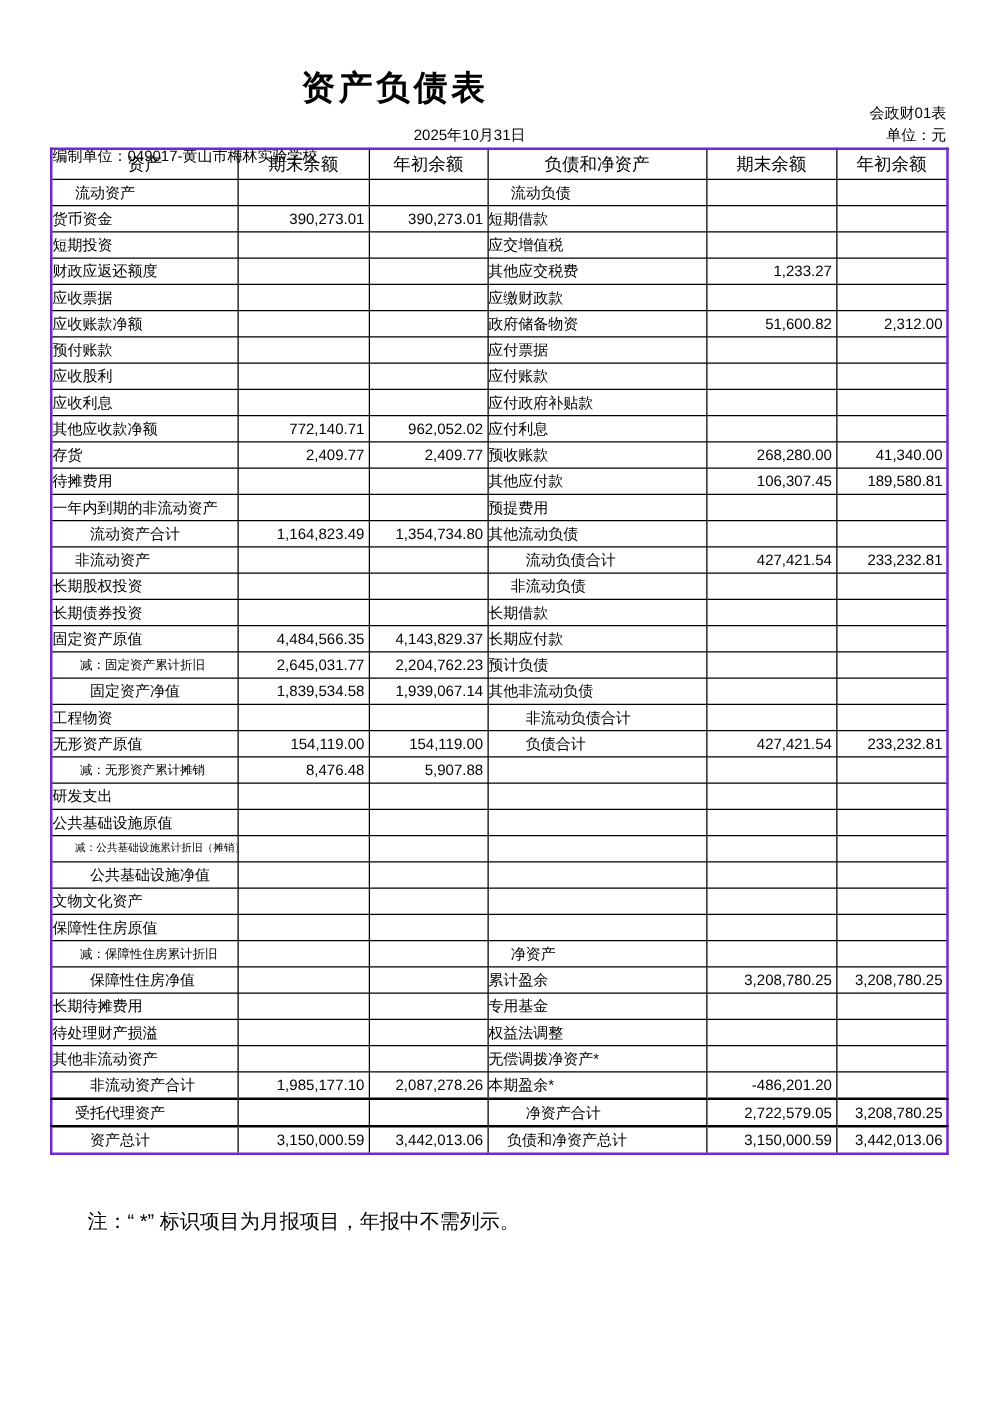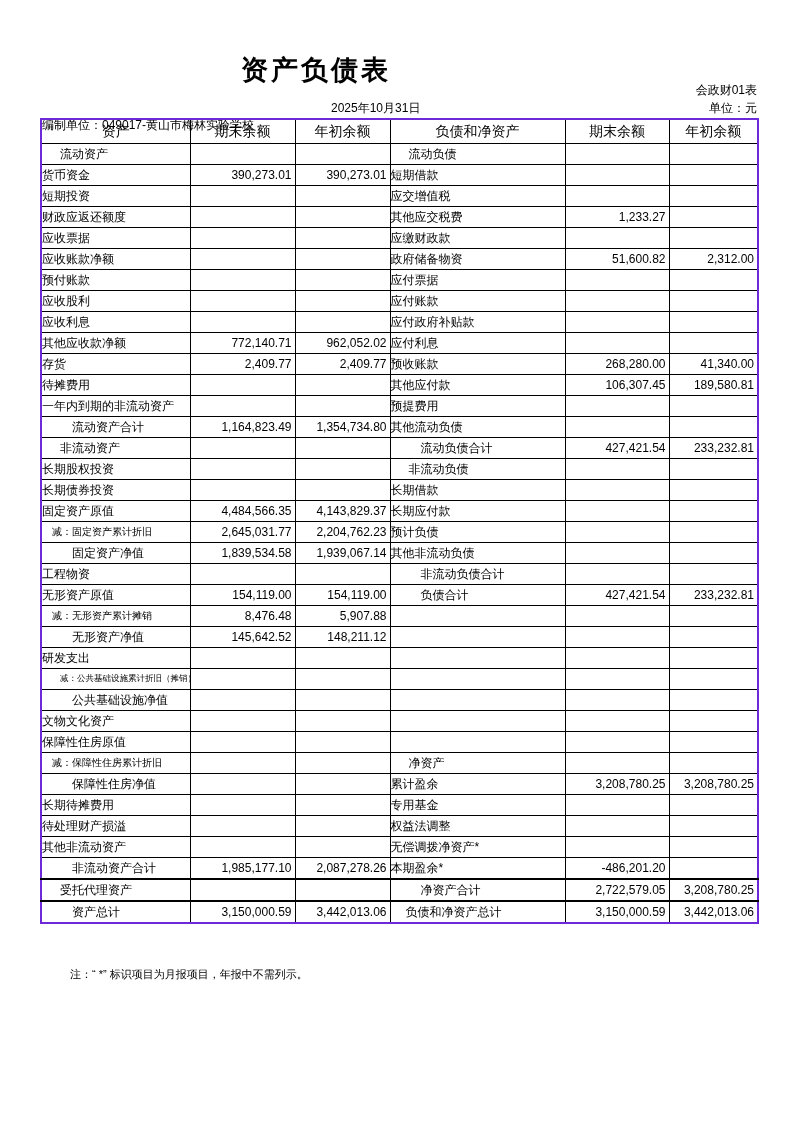--- a/index.html
+++ b/index.html
@@ -15,26 +15,26 @@
   table{position:absolute;top:118px;left:40px;width:717px;
         border-collapse:collapse;table-layout:fixed;border:2px solid #6d28d9;}
   th,td{border:1px solid #000;padding:0;white-space:nowrap;overflow:hidden;
         font-weight:normal;vertical-align:middle;}
   thead th{height:23px;font-size:14px;text-align:center;}
   tbody td{height:20px;font-size:12px;}
   td.val{text-align:right;padding-right:3px;}
   td.lbl{text-align:left;}
   .lv-section{padding-left:18px;}
   .lv-item{}
-  .lv-minus{padding-left:10px;font-size:10px;}
+  .lv-minus{padding-left:22px;font-size:10px;}
   .lv-minus_sm{padding-left:18px;font-size:8.5px;}
   .lv-subtotal{padding-left:30px;}
   .lv-total{padding-left:15px;}
   tr.thick-top td{border-top:2px solid #000;}
-  .note{position:absolute;top:967px;left:70px;font-size:11px;}
+  .note{position:absolute;top:967px;left:70px;font-size:16px;}
 </style>
 </head>
 <body>
 
 <div class="title">资产负债表</div>
 <div class="form-no">会政财01表</div>
 <div class="info">
   <span class="unit">编制单位：049017-黄山市梅林实验学校</span>
   <span class="date">2025年10月31日</span>
   <span class="cur">单位：元</span>
@@ -238,29 +238,29 @@
       </tr>
       <tr>
         <td class="lbl lv-minus">减：无形资产累计摊销</td>
         <td class="val">8,476.48</td>
         <td class="val">5,907.88</td>
         <td class="lbl lv-blank"></td>
         <td class="val"></td>
         <td class="val"></td>
       </tr>
       <tr>
-        <td class="lbl lv-subtotal">无形资产净值</td>
-        <td class="val">145,642.52</td>
-        <td class="val">148,211.12</td>
-        <td class="lbl lv-blank"></td>
-        <td class="val"></td>
-        <td class="val"></td>
-      </tr>
-      <tr>
         <td class="lbl lv-item">研发支出</td>
+        <td class="val"></td>
+        <td class="val"></td>
+        <td class="lbl lv-blank"></td>
+        <td class="val"></td>
+        <td class="val"></td>
+      </tr>
+      <tr>
+        <td class="lbl lv-item">公共基础设施原值</td>
         <td class="val"></td>
         <td class="val"></td>
         <td class="lbl lv-blank"></td>
         <td class="val"></td>
         <td class="val"></td>
       </tr>
       <tr>
         <td class="lbl lv-minus_sm">减：公共基础设施累计折旧（摊销）</td>
         <td class="val"></td>
         <td class="val"></td>

